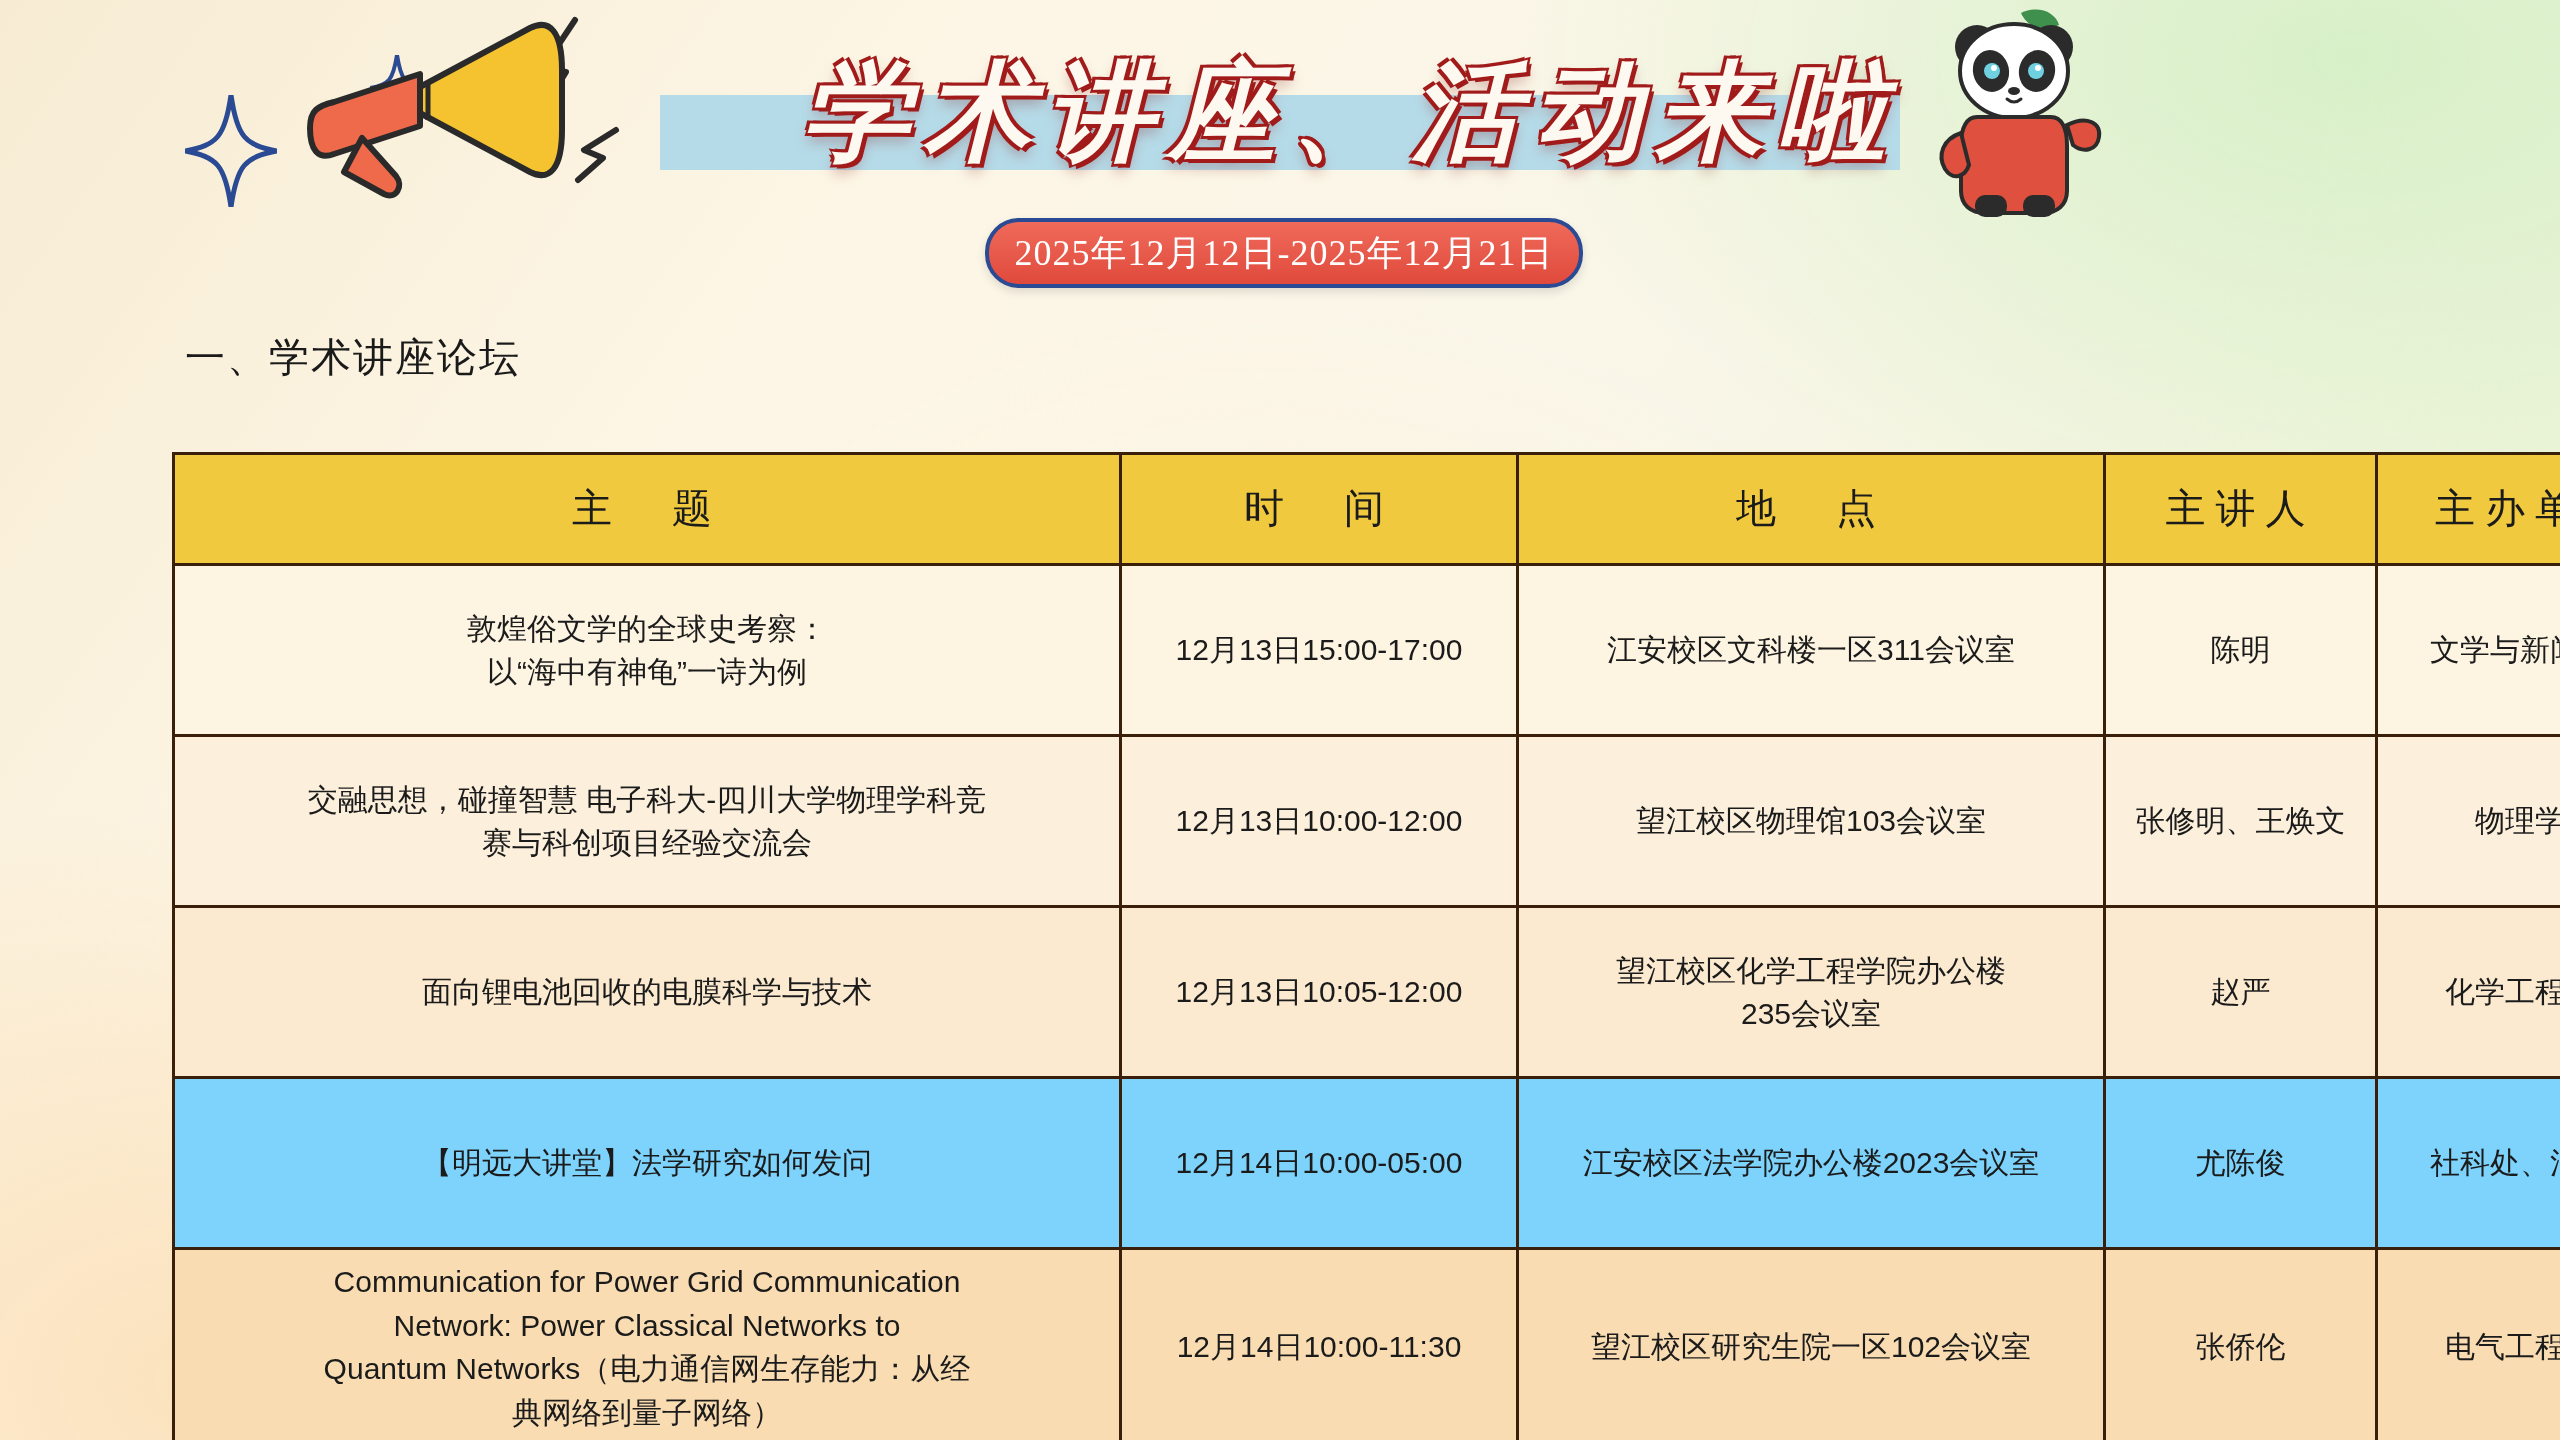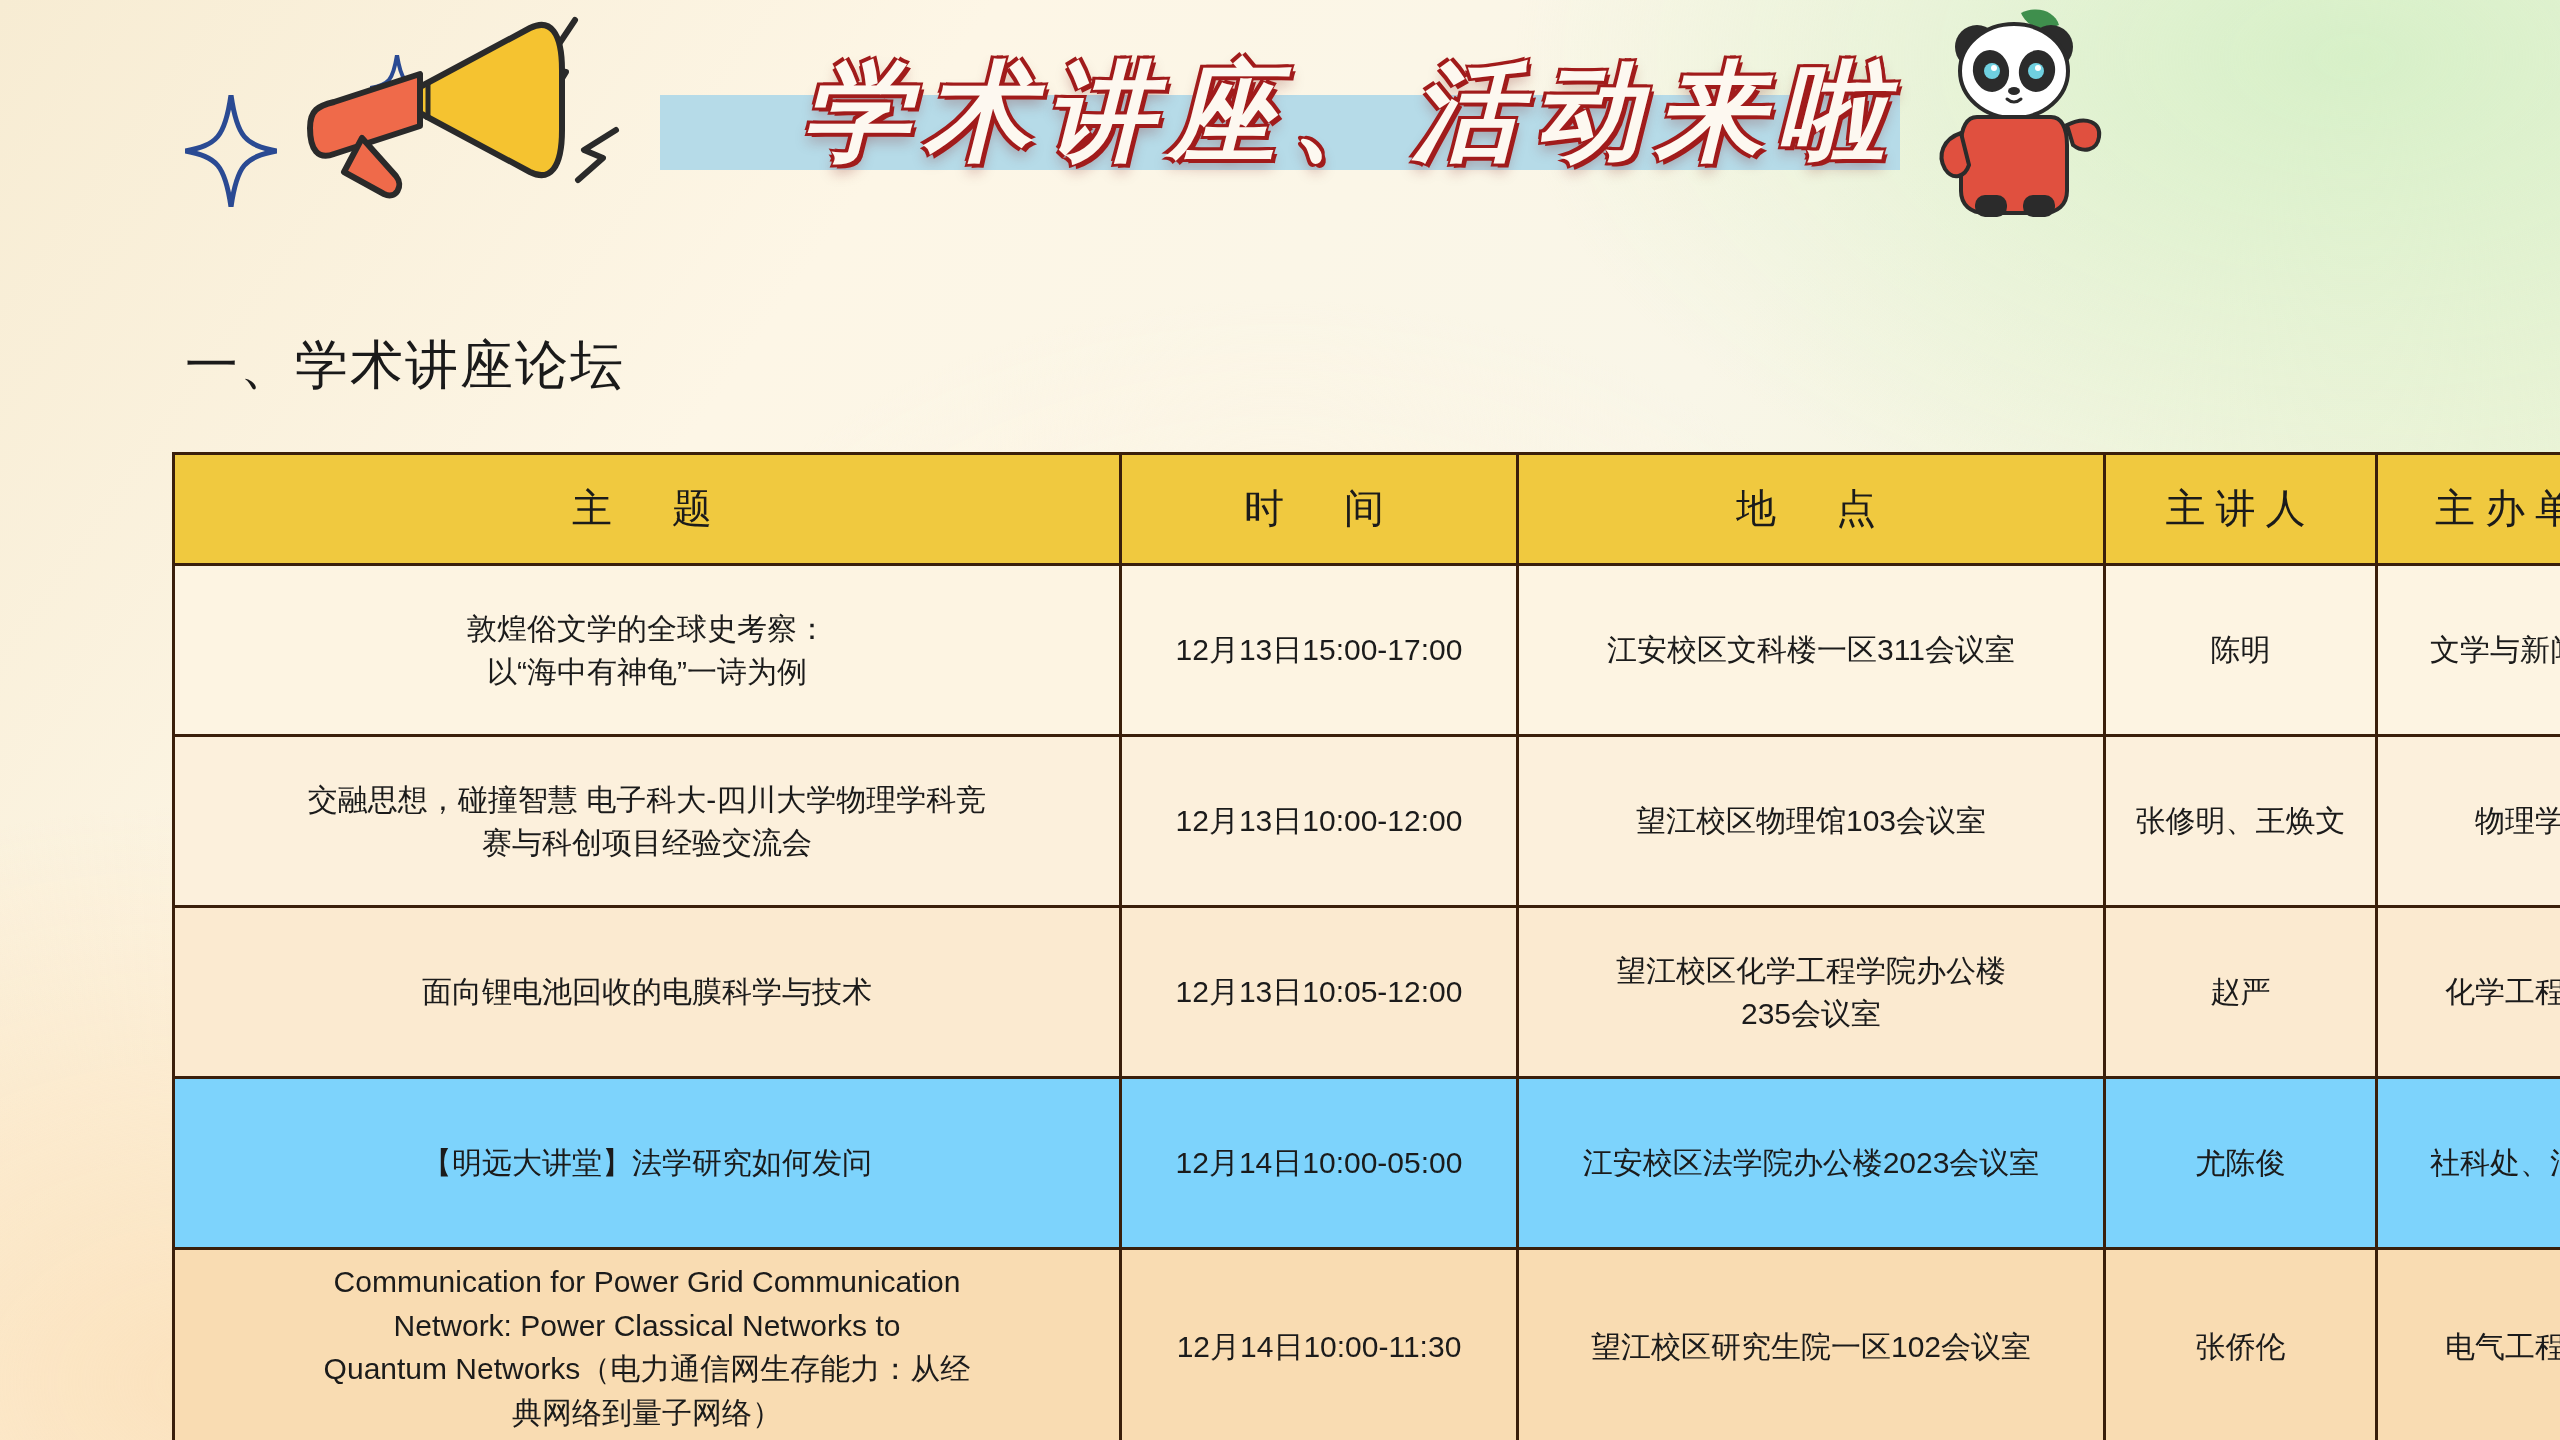--- a/index.html
+++ b/index.html
@@ -104,21 +104,21 @@
     left: 2245px;
     top: 35px;
   }
 
   
   .section-heading {
     position: absolute;
     left: 185px;
     top: 330px;
     font-family: Liberation Mono, monospace;
-    font-size: 53px;
+    font-size: 40px;
     color: #1a1a1a;
     letter-spacing: 2px;
   }
 
   
   .table-wrap {
     position: absolute;
     left: 172px;
     top: 452px;
     width: 2240px;
@@ -193,20 +193,23 @@
 
       <path d="M62 128 L96 166 C104 176 96 190 84 184 L44 162 Z" fill="#ef6a4a" stroke="#2a2a2a" stroke-width="6" stroke-linejoin="round"></path>
 
       <path d="M128 72 L128 110" stroke="#2a2a2a" stroke-width="5"></path>
     </svg>
   </div>
 
   <div class="title-band"></div>
   <div class="title-text">学术讲座、活动来啦</div>
 
+  <div class="date-pill">
+    <span class="date-pill-text">2025年12月12日-2025年12月21日</span>
+  </div>
 
   <div class="panda">
     <svg width="190" height="215" viewBox="0 0 190 215">
 
       <path d="M96 8 C112 0 130 6 134 20 C118 28 102 22 96 8 Z" fill="#3f8f4d"></path>
 
       <circle cx="52" cy="42" r="22" fill="#2b2b2b"></circle>
       <circle cx="126" cy="42" r="22" fill="#2b2b2b"></circle>
 
       <ellipse cx="89" cy="66" rx="54" ry="47" fill="#ffffff" stroke="#2b2b2b" stroke-width="4"></ellipse>

